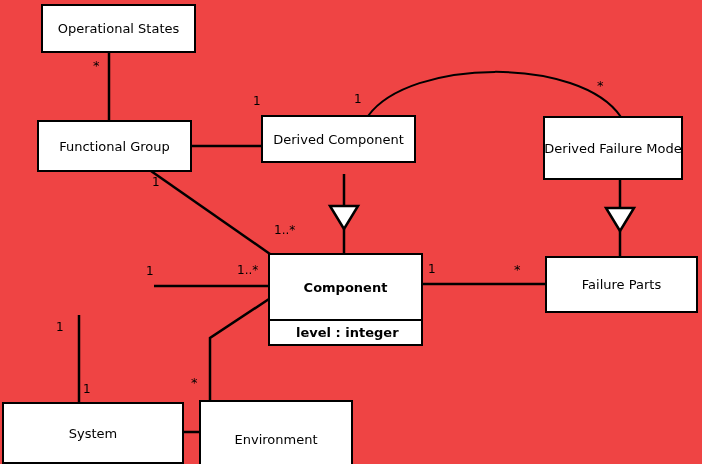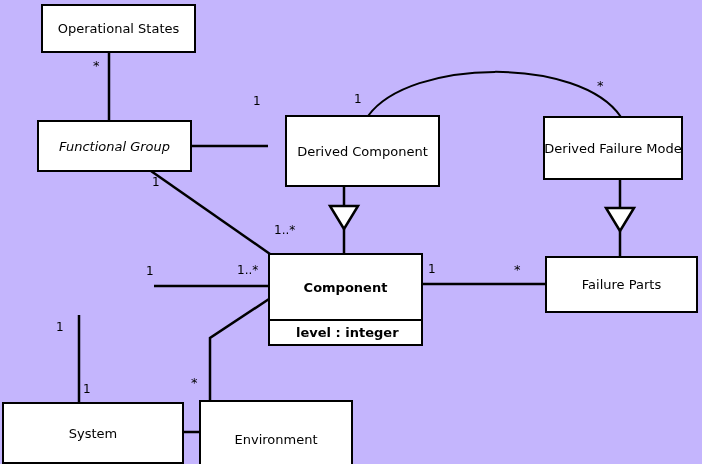--- a/index.html
+++ b/index.html
@@ -8,21 +8,21 @@
     padding: 0;
     background: #ffffff;
   }
   body {
     font-family: "DejaVu Sans", "Liberation Sans", sans-serif;
   }
   #diagram-canvas {
     position: relative;
     width: 702px;
     height: 464px;
-    background: #c4b5fd;
+    background: #ef4444;
     overflow: hidden;
   }
   #edge-layer {
     position: absolute;
     left: 0;
     top: 0;
     width: 702px;
     height: 464px;
   }
   .uml-class {
@@ -98,25 +98,25 @@
 
     <line x1="154" y1="432" x2="200" y2="432" stroke="#000000" stroke-width="2.5"></line>
 
     <polyline points="269,299 210,338 210,401" fill="none" stroke="#000000" stroke-width="2.5"></polyline>
   </svg>
 
   <div class="uml-class" style="left:41px; top:4px; width:155px; height:49px;">
     <div class="uml-compartment-name">Operational States</div>
   </div>
 
-  <div class="uml-class" style="left:37px; top:120px; width:155px; height:52px;font-style:italic;">
+  <div class="uml-class" style="left:37px; top:120px; width:155px; height:52px;">
     <div class="uml-compartment-name">Functional Group</div>
   </div>
 
-  <div class="uml-class" style="left:285px; top:115px; width:155px; height:72px;justify-content:center;">
+  <div class="uml-class" style="left:261px; top:115px; width:155px; height:48px;justify-content:center;">
     <div class="uml-compartment-name">Derived Component</div>
   </div>
 
   <div class="uml-class" style="left:543px; top:116px; width:140px; height:64px;">
     <div class="uml-compartment-name">Derived Failure Mode</div>
   </div>
 
 
   <div class="uml-class" style="left:268px; top:253px; width:155px; height:93px;font-weight:bold;">
     <div class="uml-compartment-name">Component</div>

